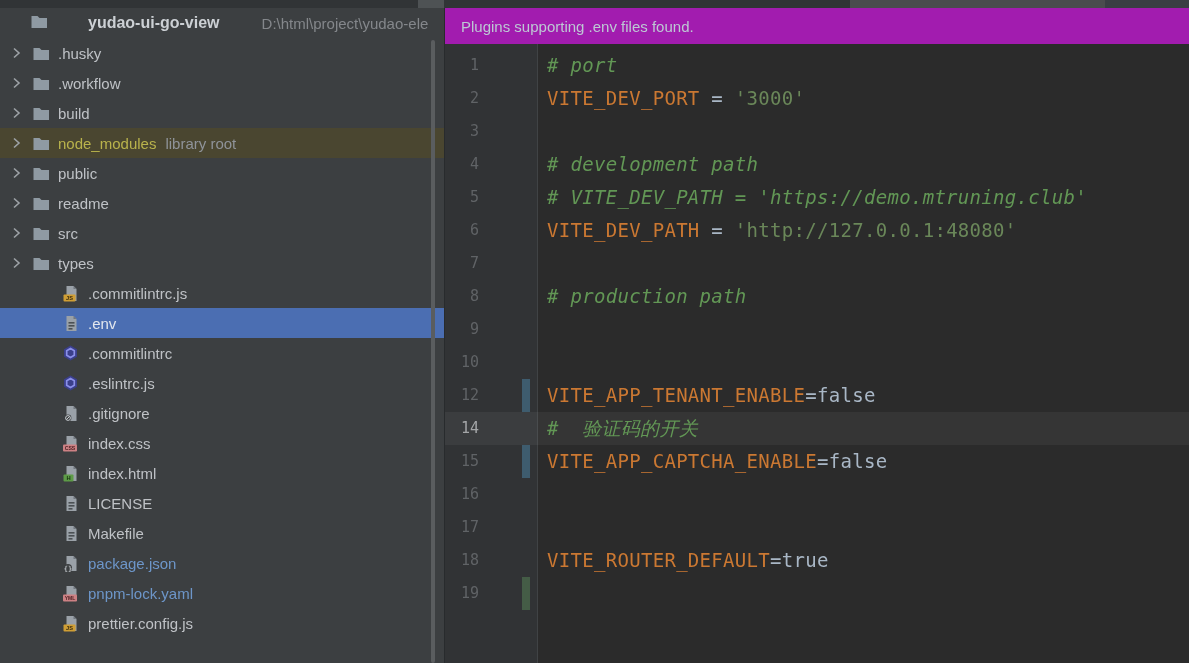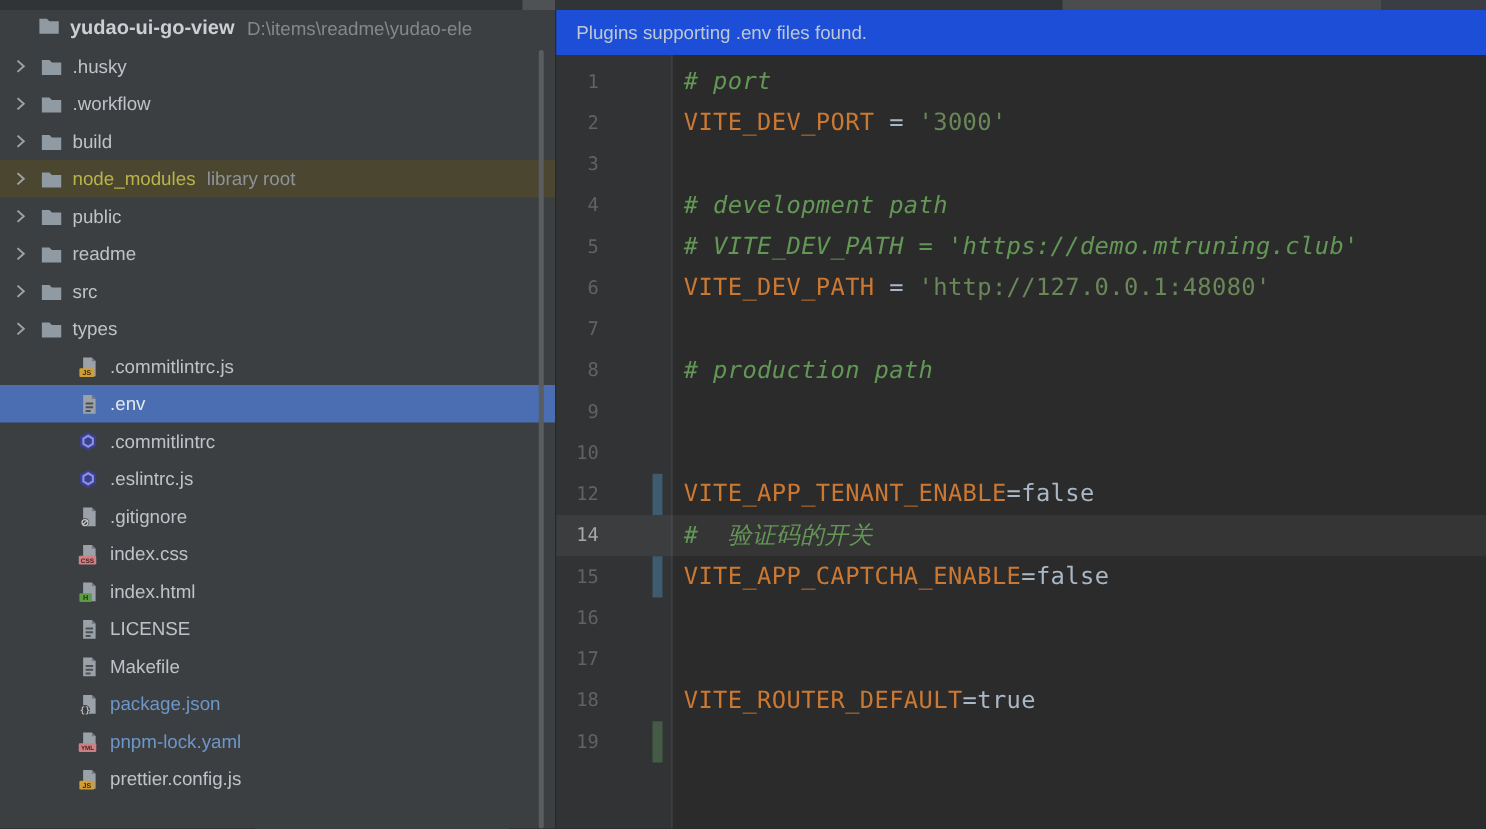--- a/index.html
+++ b/index.html
@@ -9,41 +9,41 @@
   
   .topstrip{position:absolute;left:0;top:0;width:1189px;height:8px;background:#313436;}
   .topstrip .seg-a{position:absolute;left:418px;top:0;width:26px;height:8px;background:#4e5254;}
   .topstrip .seg-b{position:absolute;left:850px;top:0;width:255px;height:8px;background:#4a4c4e;}
   .topstrip .seg-c{position:absolute;left:1105px;top:0;width:84px;height:8px;background:#3a3e44;}
 
   
   .project-panel{position:absolute;left:0;top:8px;width:444px;height:655px;
                  background:#3c3f41;overflow:hidden;}
   .root-row{height:30px;display:flex;align-items:center;padding-left:30px;
-            white-space:nowrap;overflow:hidden;}
+            white-space:nowrap;overflow:hidden;gap:32px;}
   .root-name{font-weight:bold;font-size:16px;color:#ccd0d4;margin-left:9px;}
   .root-path{font-size:15px;color:#84878b;margin-left:10px;}
   .trow{height:30px;display:flex;align-items:center;padding-left:8px;
         font-size:15px;color:#bfc2c6;white-space:nowrap;cursor:default;}
   .trow.file{padding-left:60px;}
   .trow .chev{width:22px;height:16px;display:flex;align-items:center;}
   .trow .ticon{width:20px;height:18px;display:flex;align-items:center;justify-content:center;}
   .trow .label{margin-left:8px;}
   .trow .suffix{margin-left:9px;color:#8f9399;}
   .trow.selected{background:#4b6eb2;color:#e2e7ee;}
   .trow.library{background:#4a4630;}
   .trow.library .label{color:#b9b34c;}
   .trow.modified .label{color:#6d96c9;}
   .tree-scrollbar{position:absolute;left:431px;top:32px;width:4px;height:623px;
                   background:#5a5d5f;border-radius:2px;}
 
   
   .editor-pane{position:absolute;left:444px;top:8px;width:745px;height:655px;
                background:#2b2b2b;border-left:1px solid #282b2d;box-sizing:border-box;}
-  .banner{height:36px;background:#1d4ed8;display:flex;align-items:center;
+  .banner{height:36px;background:#a21caf;display:flex;align-items:center;
           padding-left:16px;font-size:15px;color:#bdc8d4;cursor:pointer;}
   .gutter-bg{position:absolute;left:0;top:36px;bottom:0;width:92px;
              background:#313335;border-right:1px solid #404345;}
   .code-area{position:absolute;left:0;top:36px;right:0;bottom:0;overflow:hidden;
              padding-top:5px;}
   .line{position:relative;height:33px;display:flex;}
   .line.current{background:rgba(255,255,255,0.05);}
   .gut{position:relative;width:93px;flex:0 0 93px;box-sizing:border-box;
        font-family:"DejaVu Sans Mono",monospace;font-size:15px;line-height:33px;
        color:#606366;text-align:right;padding-right:59px;cursor:pointer;}
@@ -69,21 +69,21 @@
     <div class="seg-b"></div>
     <div class="seg-c"></div>
   </div>
 
   <aside class="project-panel">
     <div class="root-row">
       <span class="ticon"><svg width="17" height="17" viewBox="0 0 16 17">
             <path fill="#8f9aa3" d="M1 3h6l2 2h8v10H1z"></path>
           </svg></span>
       <span class="root-name">yudao-ui-go-view</span>
-      <span class="root-path">D:\items\readme\yudao-ele</span>
+      <span class="root-path">D:\html\project\yudao-ele</span>
     </div>
     <div id="tree">
         <div class="trow">
           <span class="chev">
             <svg width="16" height="16" viewBox="0 0 16 16">
               <path d="M6 3.5l5 4.5-5 4.5" fill="none" stroke="#9da2a6" stroke-width="1.6"></path>
             </svg>
           </span>
           <span class="ticon">
             <svg width="17" height="17" viewBox="0 0 16 17">

